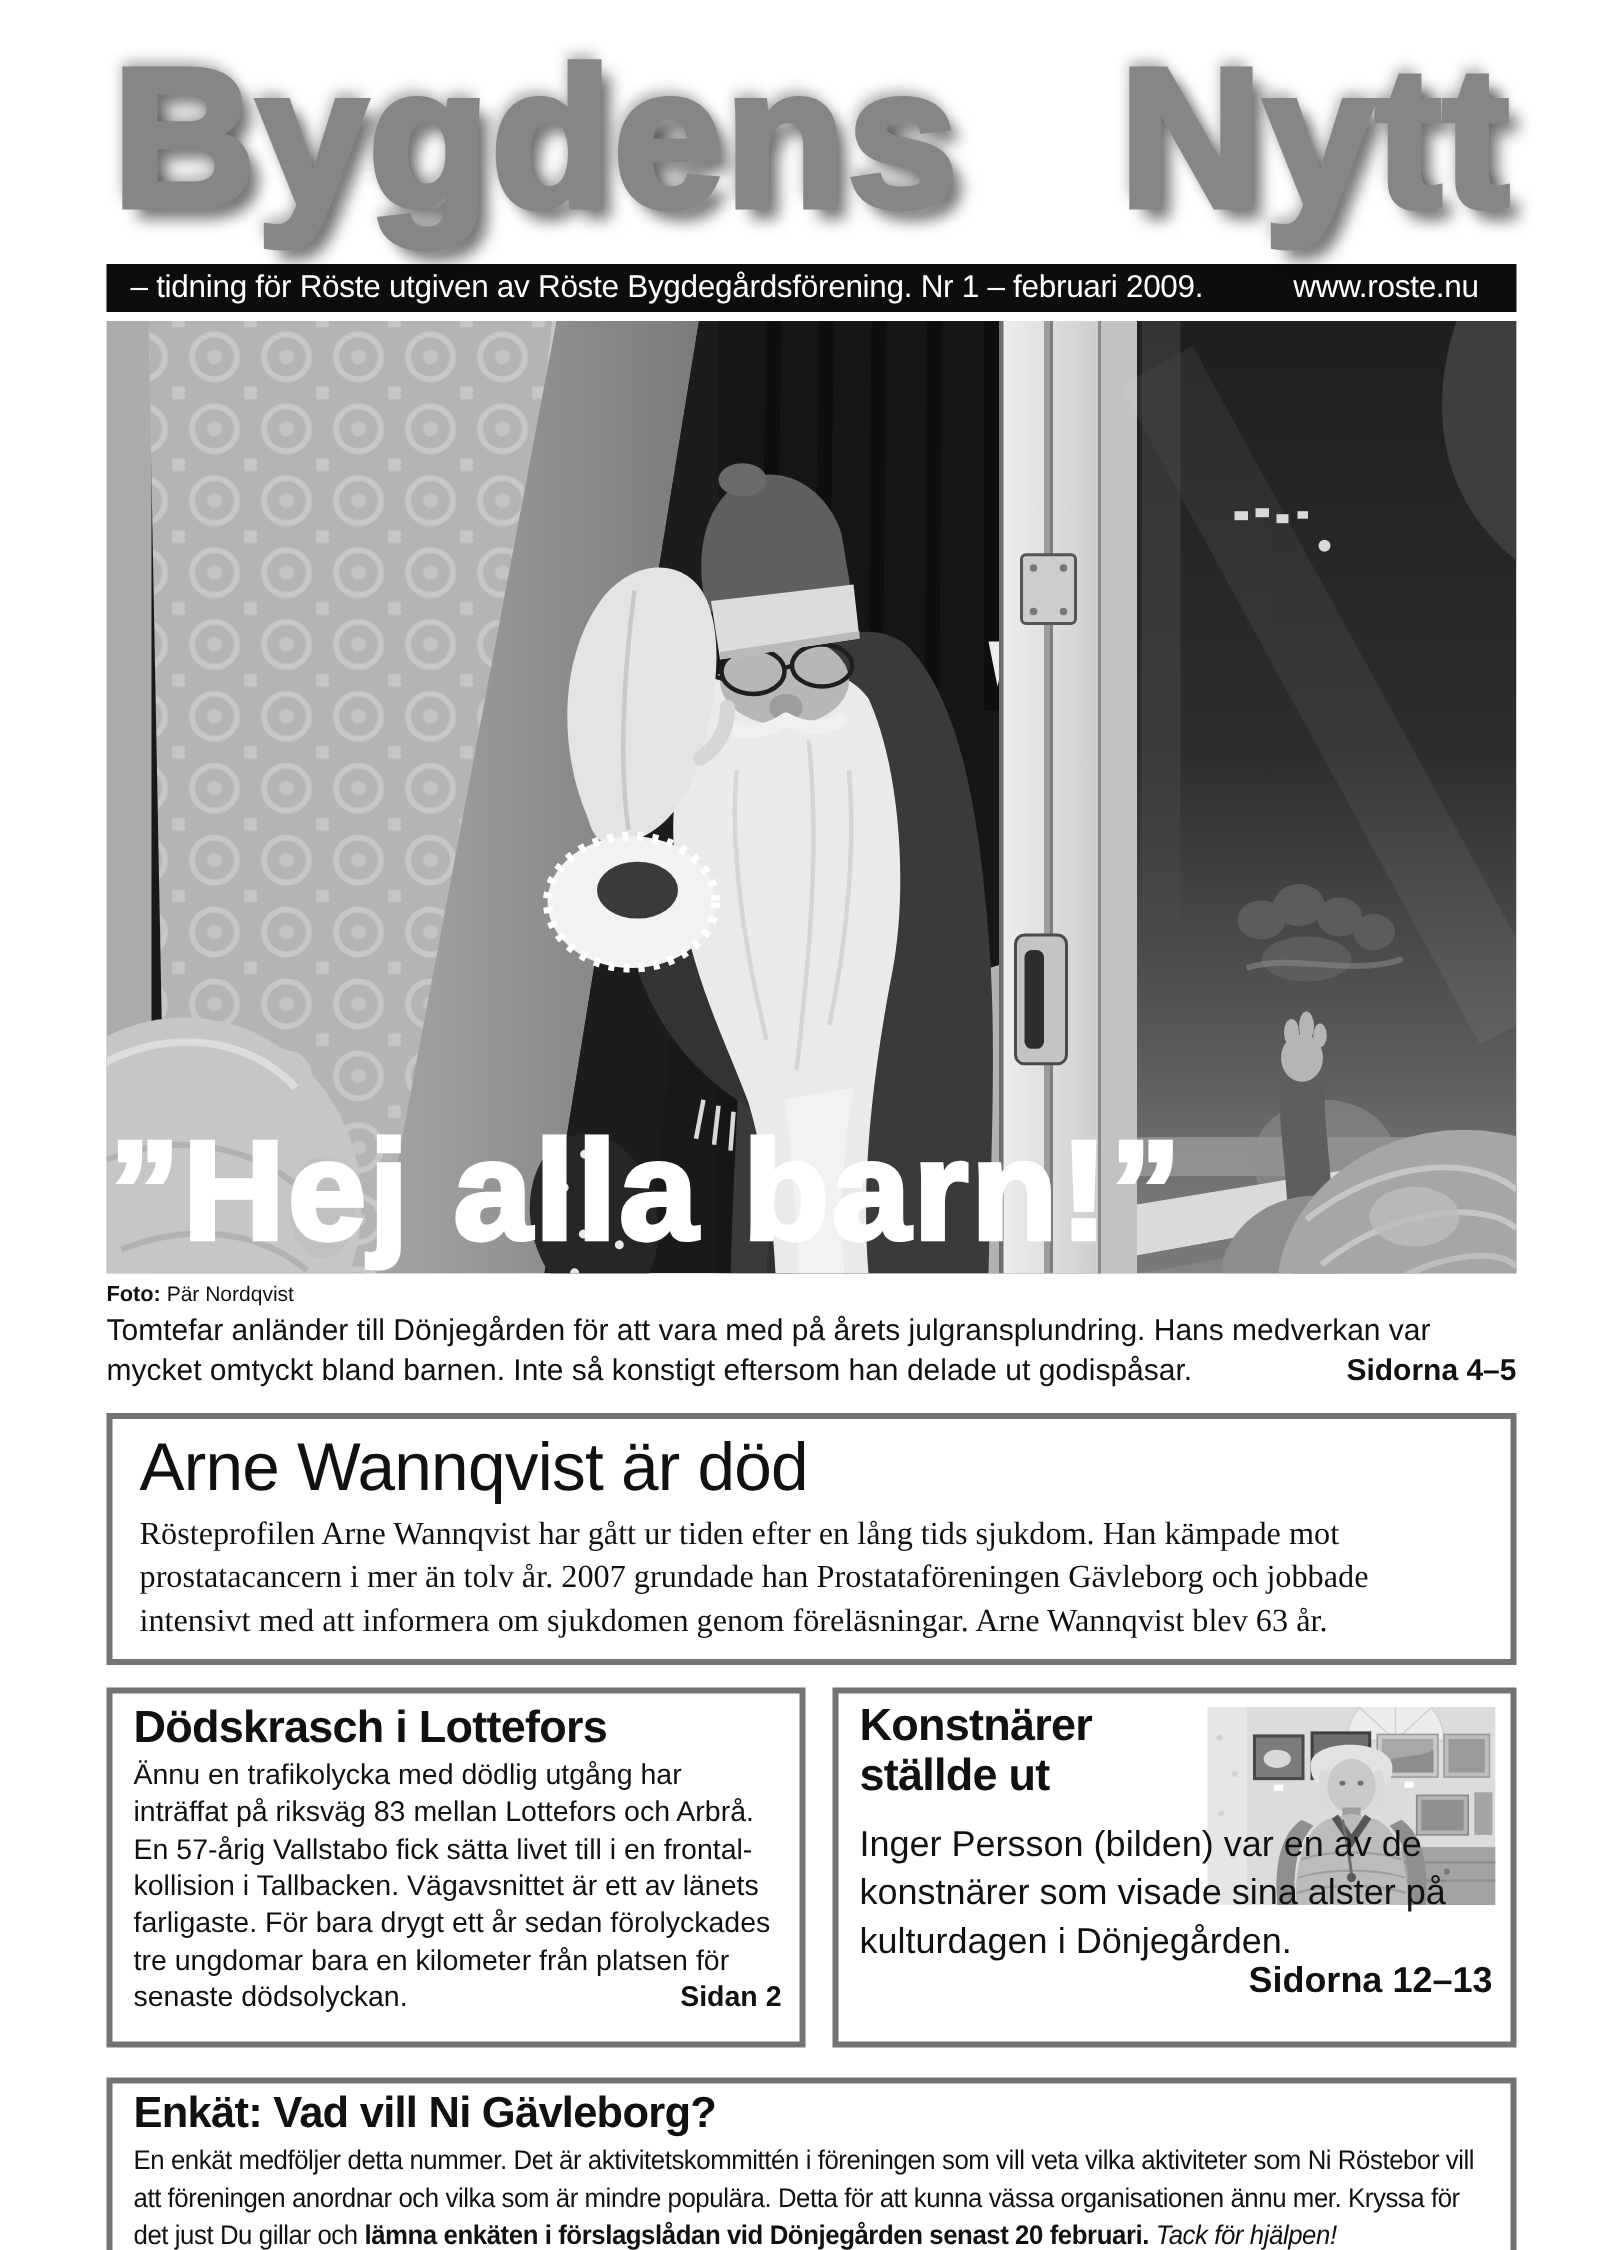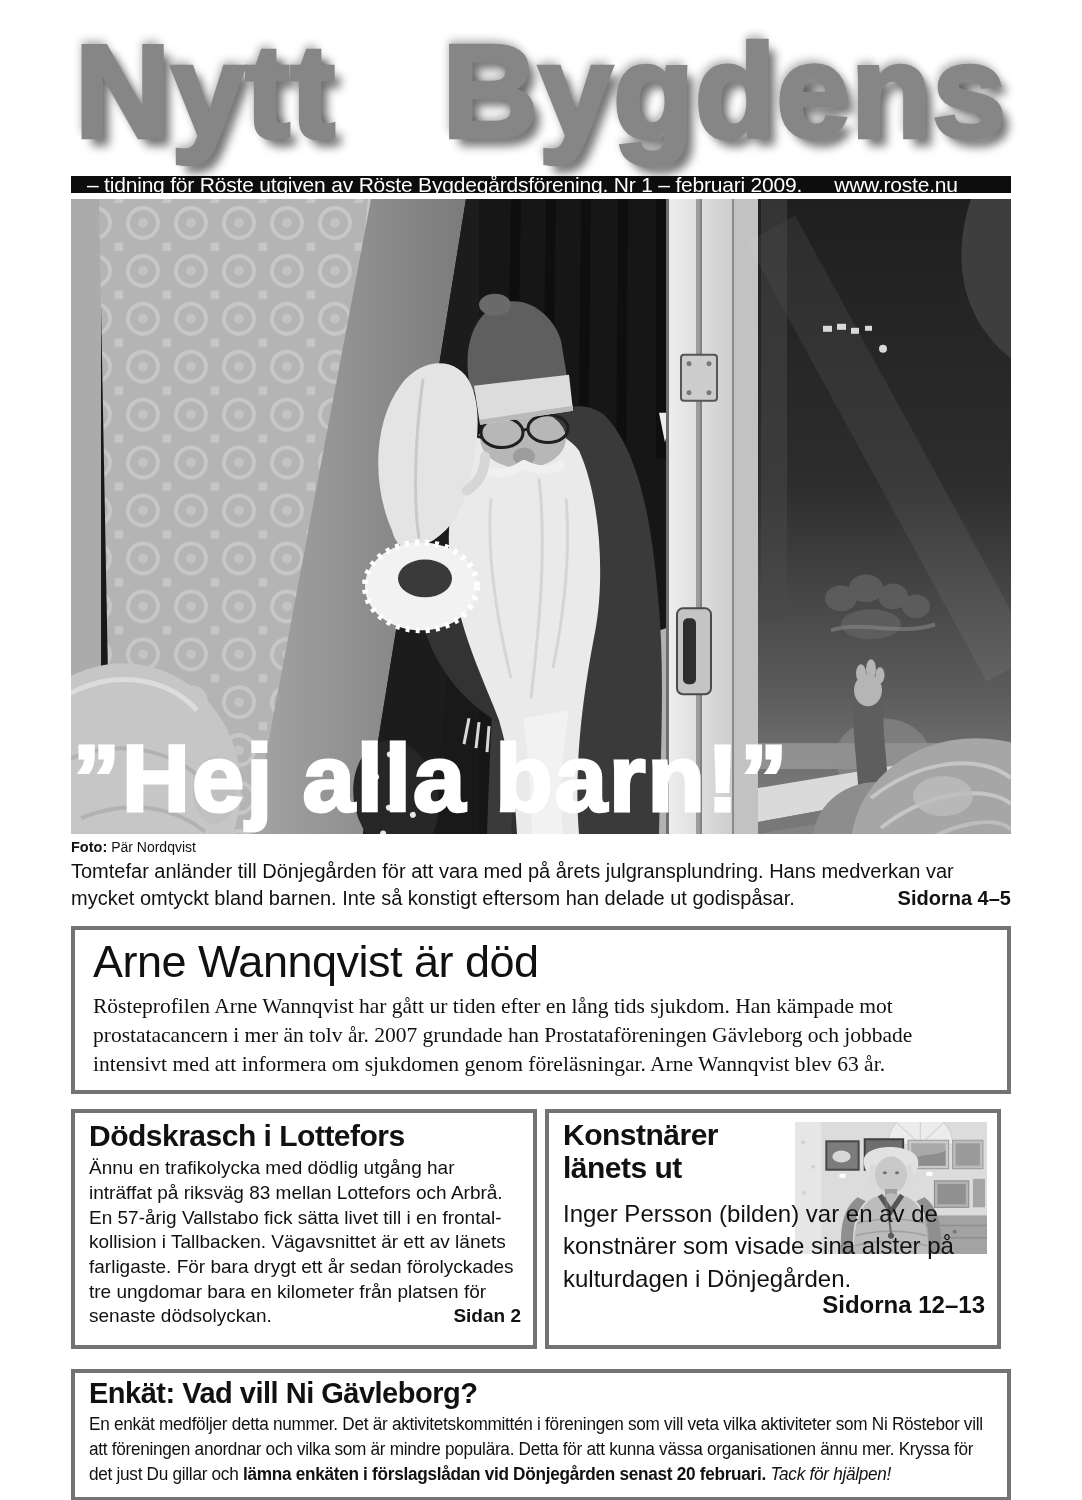--- a/index.html
+++ b/index.html
@@ -7,43 +7,43 @@
   .page{width:1082px;min-height:1500px;padding:0 71px;box-sizing:border-box;background:#fff;}
 
   
   .masthead-title{display:flex;justify-content:space-between;align-items:flex-start;
     margin:0;padding:26px 4px 0 4px;height:148px;line-height:1;}
   .masthead-title span{
     font-size:132px;font-weight:bold;letter-spacing:1px;color:#868686;
     -webkit-text-stroke:4.5px #868686;
     text-shadow:8px 9px 10px rgba(0,0,0,.55), -2px -5px 9px rgba(45,45,45,.4);
   }
-  .tagline-bar{background:#0d0d0d;color:#fff;height:17px;display:flex;align-items:center;
-    padding:0 16px;font-size:21px;letter-spacing:-0.2px;margin-top:2px;}
+  .tagline-bar{background:#0d0d0d;color:#fff;height:32px;display:flex;align-items:center;
+    padding:0 16px;font-size:21px;letter-spacing:-0.2px;margin-top:2px;gap:28px;}
   .tagline-bar .site{margin-left:32px;}
 
   
   .hero{position:relative;margin:6px 0 0 0;width:940px;height:635px;overflow:hidden;}
   .hero svg{display:block;width:100%;height:100%;}
   .hero-overlay{position:absolute;left:2px;bottom:8px;color:#fff;font-weight:bold;
     font-size:94px;line-height:1;letter-spacing:2px;-webkit-text-stroke:3px #fff;white-space:nowrap;}
 
   .credit{font-size:14px;margin-top:5px;}
   .credit b{font-size:14.5px;}
   .caption{position:relative;font-size:20px;line-height:1.36;margin:3px 0 14px 0;width:940px;}
   .pages-abs{position:absolute;right:0;bottom:0;font-weight:bold;background:#fff;padding-left:8px;}
 
   
   .box{border:4px solid #737373;box-sizing:border-box;background:#fff;}
   .obituary{width:940px;padding:6px 18px 12px 18px;margin-bottom:15px;}
   .obituary h2{margin:0 0 4px 0;font-weight:normal;font-size:45px;letter-spacing:-0.5px;}
   .obituary p{margin:0;font-family:"Liberation Serif","DejaVu Serif",serif;
     font-size:21.5px;line-height:1.33;}
 
-  .row{display:flex;gap:8px;margin-bottom:20px;align-items:stretch;}
+  .row{display:flex;gap:18px;margin-bottom:20px;align-items:stretch;}
   .crash-box{width:466px;padding:6px 12px 8px 14px;}
   .art-box{width:456px;padding:6px 12px 8px 14px;position:relative;}
   .row h3{margin:0 0 3px 0;font-size:30px;letter-spacing:-0.5px;}
   .crash-body{position:relative;margin:0;font-size:19px;line-height:1.3;}
   .art-title{width:230px;line-height:1.08;}
   .art-photo{position:absolute;top:9px;right:10px;width:192px;height:132px;}
   .art-body{position:relative;margin:14px 0 16px 0;font-size:24px;line-height:1.35;
     padding-bottom:26px;}
   .art-body .pages-abs{bottom:0;}
 
@@ -52,22 +52,22 @@
   .survey p{margin:2px 0 0 0;font-size:18px;line-height:1.38;letter-spacing:-0.3px;
     transform:scaleX(0.955);transform-origin:0 0;width:104.7%;}
 </style>
 </head>
 <body>
 
 <div class="page">
 
   <header>
     <h1 class="masthead-title">
+      <span>Bygdens</span>
       <span>Nytt</span>
-      <span>Bygdens</span>
     </h1>
     <div class="tagline-bar">
       <span>– tidning för Röste utgiven av Röste Bygdegårdsförening. Nr 1 – februari 2009.</span>
       <span class="site">www.roste.nu</span>
     </div>
   </header>
 
   <figure class="hero">
     <svg viewBox="0 0 940 636" preserveAspectRatio="none">
       <defs>
@@ -250,21 +250,21 @@
   <div class="row">
     <section class="box crash-box">
       <h3>Dödskrasch i Lottefors</h3>
       <p class="crash-body">
         <span>Ännu en trafikolycka med dödlig utgång har inträffat på riksväg 83 mellan Lottefors och Arbrå. En 57-årig Vallstabo fick sätta livet till i en frontal­kollision i Tallbacken. Vägavsnittet är ett av länets farligaste. För bara drygt ett år sedan förolycka­des tre ungdomar bara en kilometer från platsen för senaste dödsolyckan.</span>
         <b class="pages-abs">Sidan 2</b>
       </p>
     </section>
 
     <section class="box art-box">
-      <h3 class="art-title">Konstnärer länets ut</h3>
+      <h3 class="art-title">Konstnärer ställde ut</h3>
       <svg class="art-photo" viewBox="0 0 190 130" preserveAspectRatio="none">
         <rect width="190" height="130" fill="#dcdcdc"></rect>
         <rect width="26" height="130" fill="#e6e6e6"></rect>
         <g fill="#d2d2d2">
             <circle cx="8" cy="20" r="2"></circle>
             <circle cx="18" cy="44" r="2"></circle>
             <circle cx="9" cy="70" r="2"></circle>
             <circle cx="17" cy="98" r="2"></circle>
           </g>
         <path d="M92,22 A32,32 0 0 1 156,22 Z" fill="#ececec" stroke="#cfcfcf"></path>

